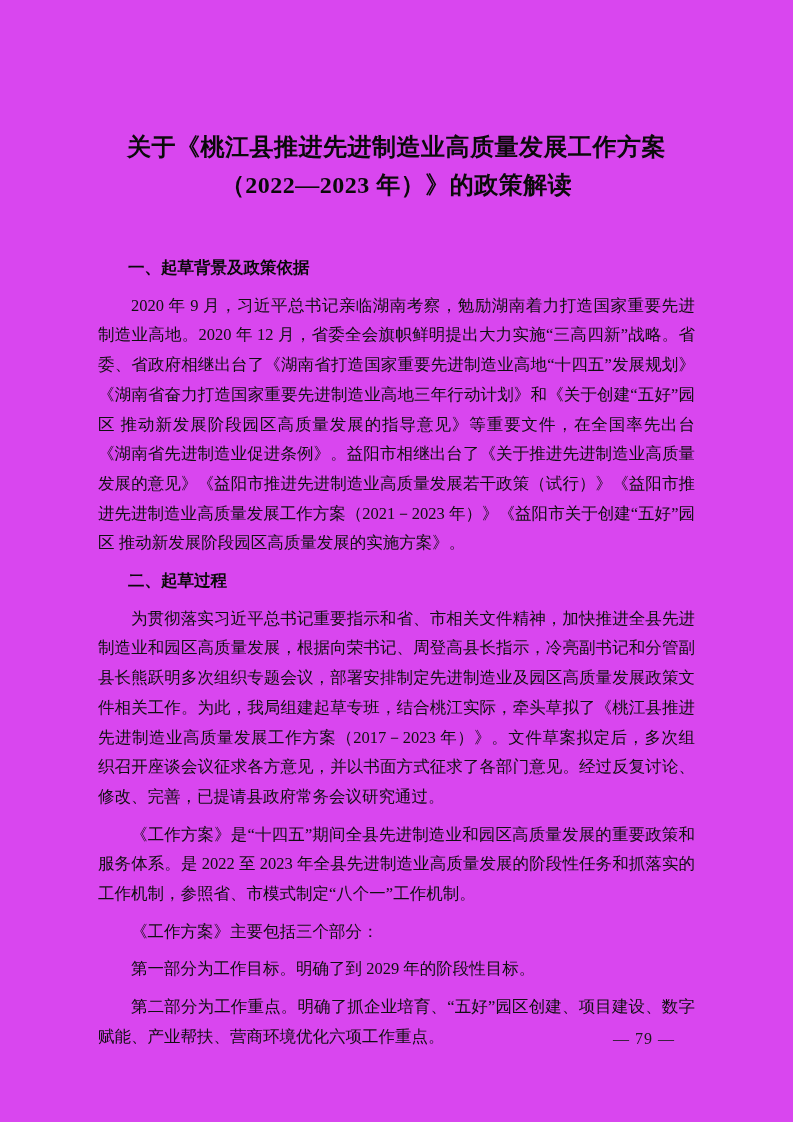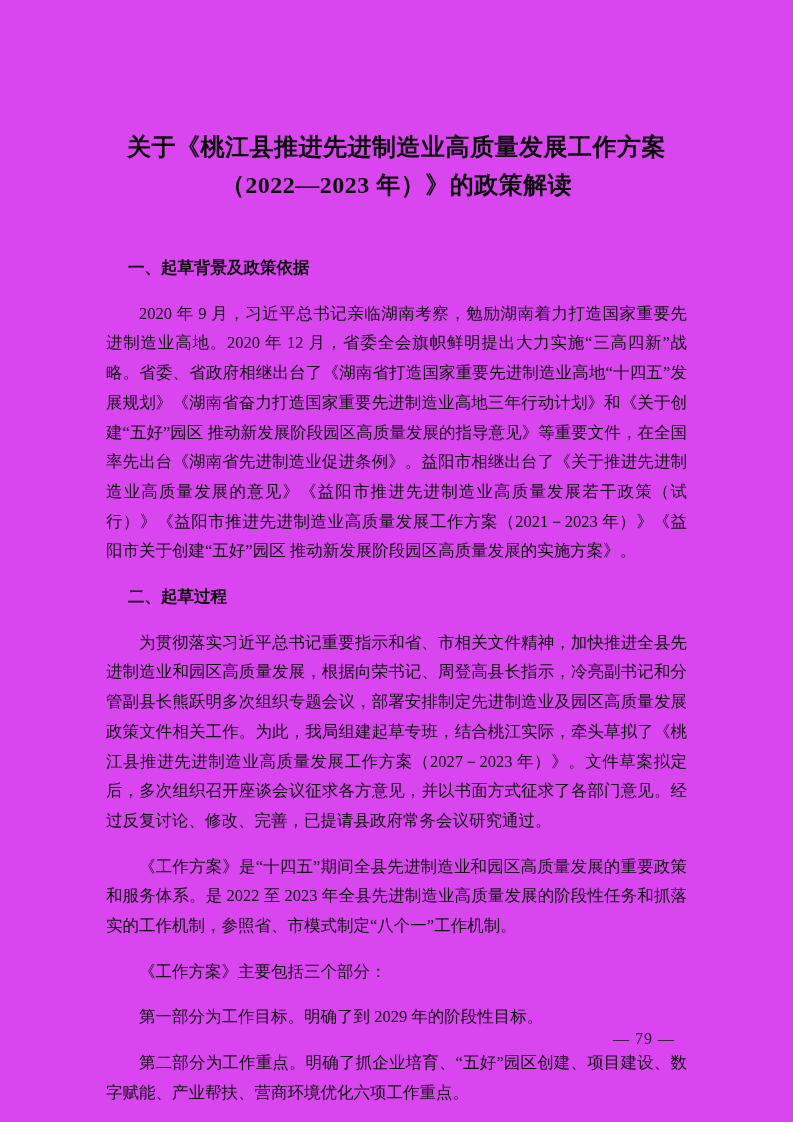--- a/index.html
+++ b/index.html
@@ -44,21 +44,21 @@
   .sec-heading {
     margin: 5px;
     font-family: "Liberation Sans", "DejaVu Sans", sans-serif;
     font-size: 16.5px;
     font-weight: bold;
     line-height: 29.7px;
     text-indent: 2em;
     color: #0a0a0a;
   }
   .para {
-    margin: 16px;
+    margin: 8px;
     text-indent: 2em;
   }
   .page-number {
     position: absolute;
     top: 1022px;
     right: 118px;
     font-family: "Liberation Serif", "DejaVu Serif", serif;
     font-size: 16px;
     letter-spacing: 1px;
     color: #1a1a1a;
@@ -74,21 +74,21 @@
     <span class="title-line">关于《桃江县推进先进制造业高质量发展工作方案</span>
     <span class="title-line">（2022—2023 年）》的政策解读</span>
   </h1>
 
   <div class="content">
 
     <h2 class="sec-heading">一、起草背景及政策依据</h2>
     <p class="para">2020 年 9 月，习近平总书记亲临湖南考察，勉励湖南着力打造国家重要先进制造业高地。2020 年 12 月，省委全会旗帜鲜明提出大力实施“三高四新”战略。省委、省政府相继出台了《湖南省打造国家重要先进制造业高地“十四五”发展规划》《湖南省奋力打造国家重要先进制造业高地三年行动计划》和《关于创建“五好”园区 推动新发展阶段园区高质量发展的指导意见》等重要文件，在全国率先出台《湖南省先进制造业促进条例》。益阳市相继出台了《关于推进先进制造业高质量发展的意见》《益阳市推进先进制造业高质量发展若干政策（试行）》《益阳市推进先进制造业高质量发展工作方案（2021－2023 年）》《益阳市关于创建“五好”园区 推动新发展阶段园区高质量发展的实施方案》。</p>
 
     <h2 class="sec-heading">二、起草过程</h2>
-    <p class="para">为贯彻落实习近平总书记重要指示和省、市相关文件精神，加快推进全县先进制造业和园区高质量发展，根据向荣书记、周登高县长指示，冷亮副书记和分管副县长熊跃明多次组织专题会议，部署安排制定先进制造业及园区高质量发展政策文件相关工作。为此，我局组建起草专班，结合桃江实际，牵头草拟了《桃江县推进先进制造业高质量发展工作方案（2027－2023 年）》。文件草案拟定后，多次组织召开座谈会议征求各方意见，并以书面方式征求了各部门意见。经过反复讨论、修改、完善，已提请县政府常务会议研究通过。</p>
+    <p class="para">为贯彻落实习近平总书记重要指示和省、市相关文件精神，加快推进全县先进制造业和园区高质量发展，根据向荣书记、周登高县长指示，冷亮副书记和分管副县长熊跃明多次组织专题会议，部署安排制定先进制造业及园区高质量发展政策文件相关工作。为此，我局组建起草专班，结合桃江实际，牵头草拟了《桃江县推进先进制造业高质量发展工作方案（2017－2023 年）》。文件草案拟定后，多次组织召开座谈会议征求各方意见，并以书面方式征求了各部门意见。经过反复讨论、修改、完善，已提请县政府常务会议研究通过。</p>
 
     <p class="para">《工作方案》是“十四五”期间全县先进制造业和园区高质量发展的重要政策和服务体系。是 2022 至 2023 年全县先进制造业高质量发展的阶段性任务和抓落实的工作机制，参照省、市模式制定“八个一”工作机制。</p>
     <p class="para">《工作方案》主要包括三个部分：</p>
     <p class="para">第一部分为工作目标。明确了到 2029 年的阶段性目标。</p>
     <p class="para">第二部分为工作重点。明确了抓企业培育、“五好”园区创建、项目建设、数字赋能、产业帮扶、营商环境优化六项工作重点。</p>
 
   </div>
 
   <div class="page-number">— 79 —</div>
 

